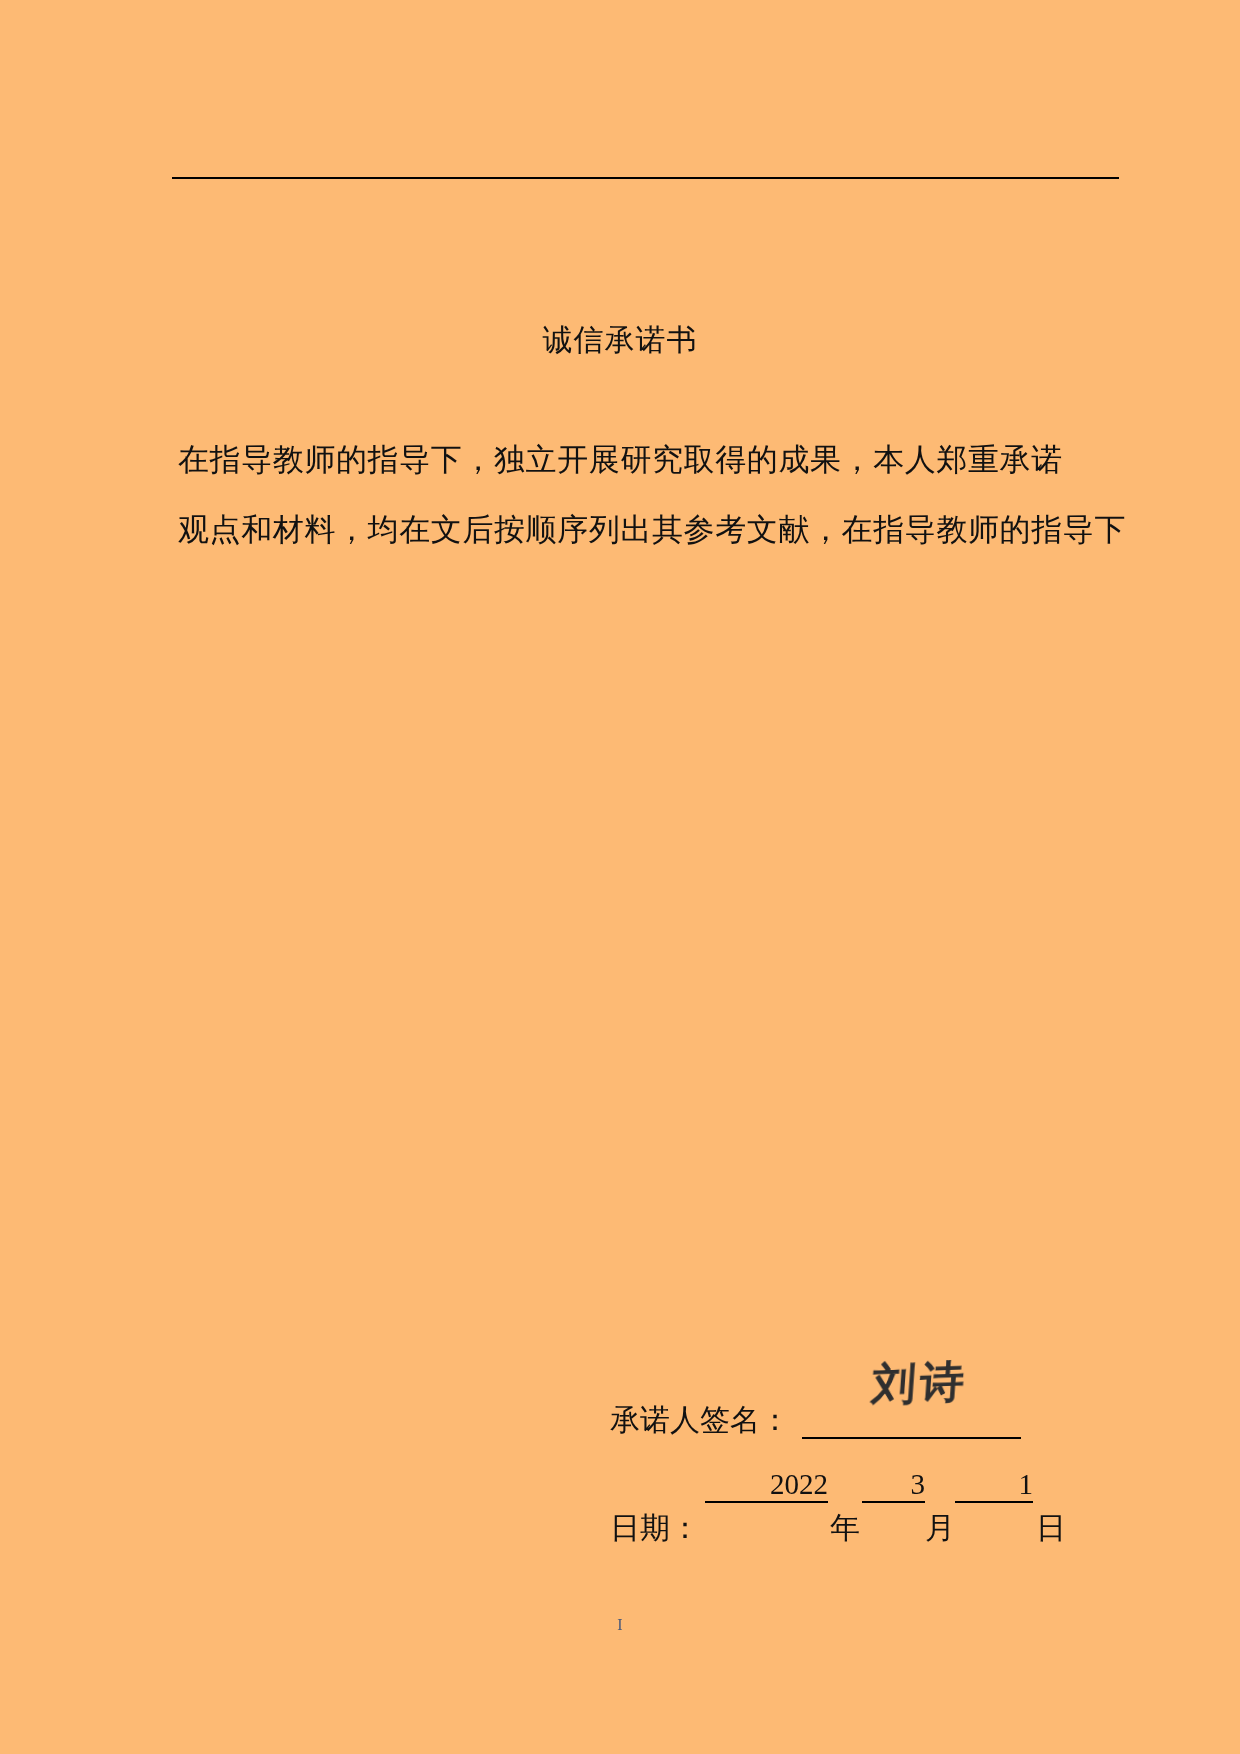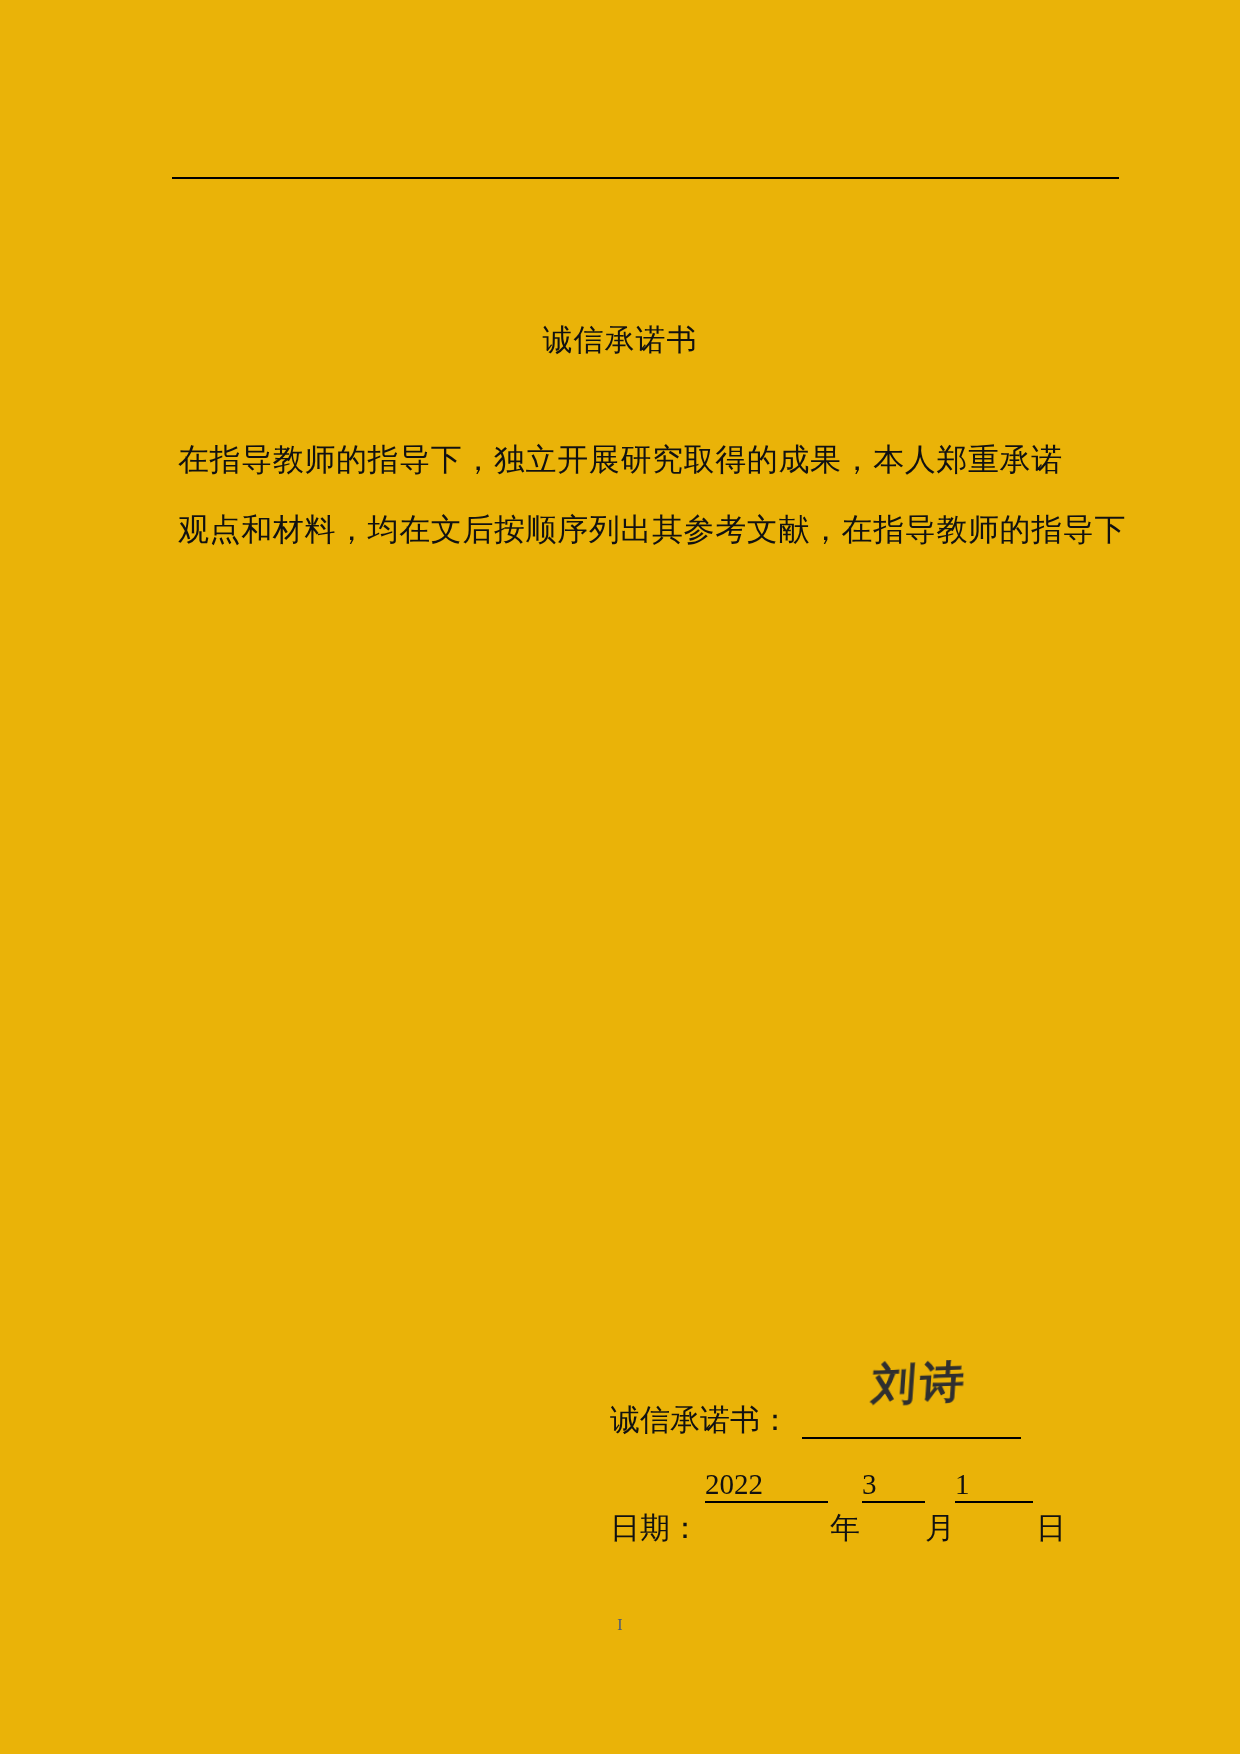--- a/index.html
+++ b/index.html
@@ -13,21 +13,21 @@
       position: relative;
       overflow: hidden;
       font-family: "DejaVu Serif", "Liberation Serif", serif;
       color: #111111;
     }
     .page {
       position: absolute;
       left: 0; top: 0;
       width: 1240px;
       height: 1754px;
-      background: #eab308;
+      background: #fdba74;
     }
     .header-rule {
       position: absolute;
       left: 172px;
       top: 177px;
       width: 947px;
       height: 2px;
       background: #000000;
     }
     .title {
@@ -98,21 +98,21 @@
       white-space: nowrap;
     }
     .date-row .seg {
       position: absolute;
       top: 0;
       margin-top: 44px;
     }
     .date-row .fill {
       position: absolute;
       top: 0;
-      text-align: left;
+      text-align: right;
       border-bottom: 2px solid #000;
       height: 37px;
       font-family: "Liberation Serif", serif;
       font-size: 29px;
       line-height: 40px;
     }
     .footer-page {
       position: absolute;
       left: 0;
       width: 1240px;
@@ -131,21 +131,21 @@
   <div class="header-rule"></div>
 
   <div class="title">诚信承诺书</div>
 
   <div class="body-text">
     <span class="body-line">在指导教师的指导下，独立开展研究取得的成果，本人郑重承诺</span>
     <span class="body-line">观点和材料，均在文后按顺序列出其参考文献，在指导教师的指导下</span>
   </div>
 
   <div class="sign-row">
-    <span class="sign-label">诚信承诺书：</span>
+    <span class="sign-label">承诺人签名：</span>
     <span class="signature">刘诗</span>
     <span class="sign-line"></span>
   </div>
 
   <div class="date-row">
     <span class="seg" style="left:0px;">日期：</span>
     <span class="fill" style="left:95px; width:123px;">2022</span>
     <span class="seg" style="left:220px;">年</span>
     <span class="fill" style="left:252px; width:63px;">3</span>
     <span class="seg" style="left:315px;">月</span>

